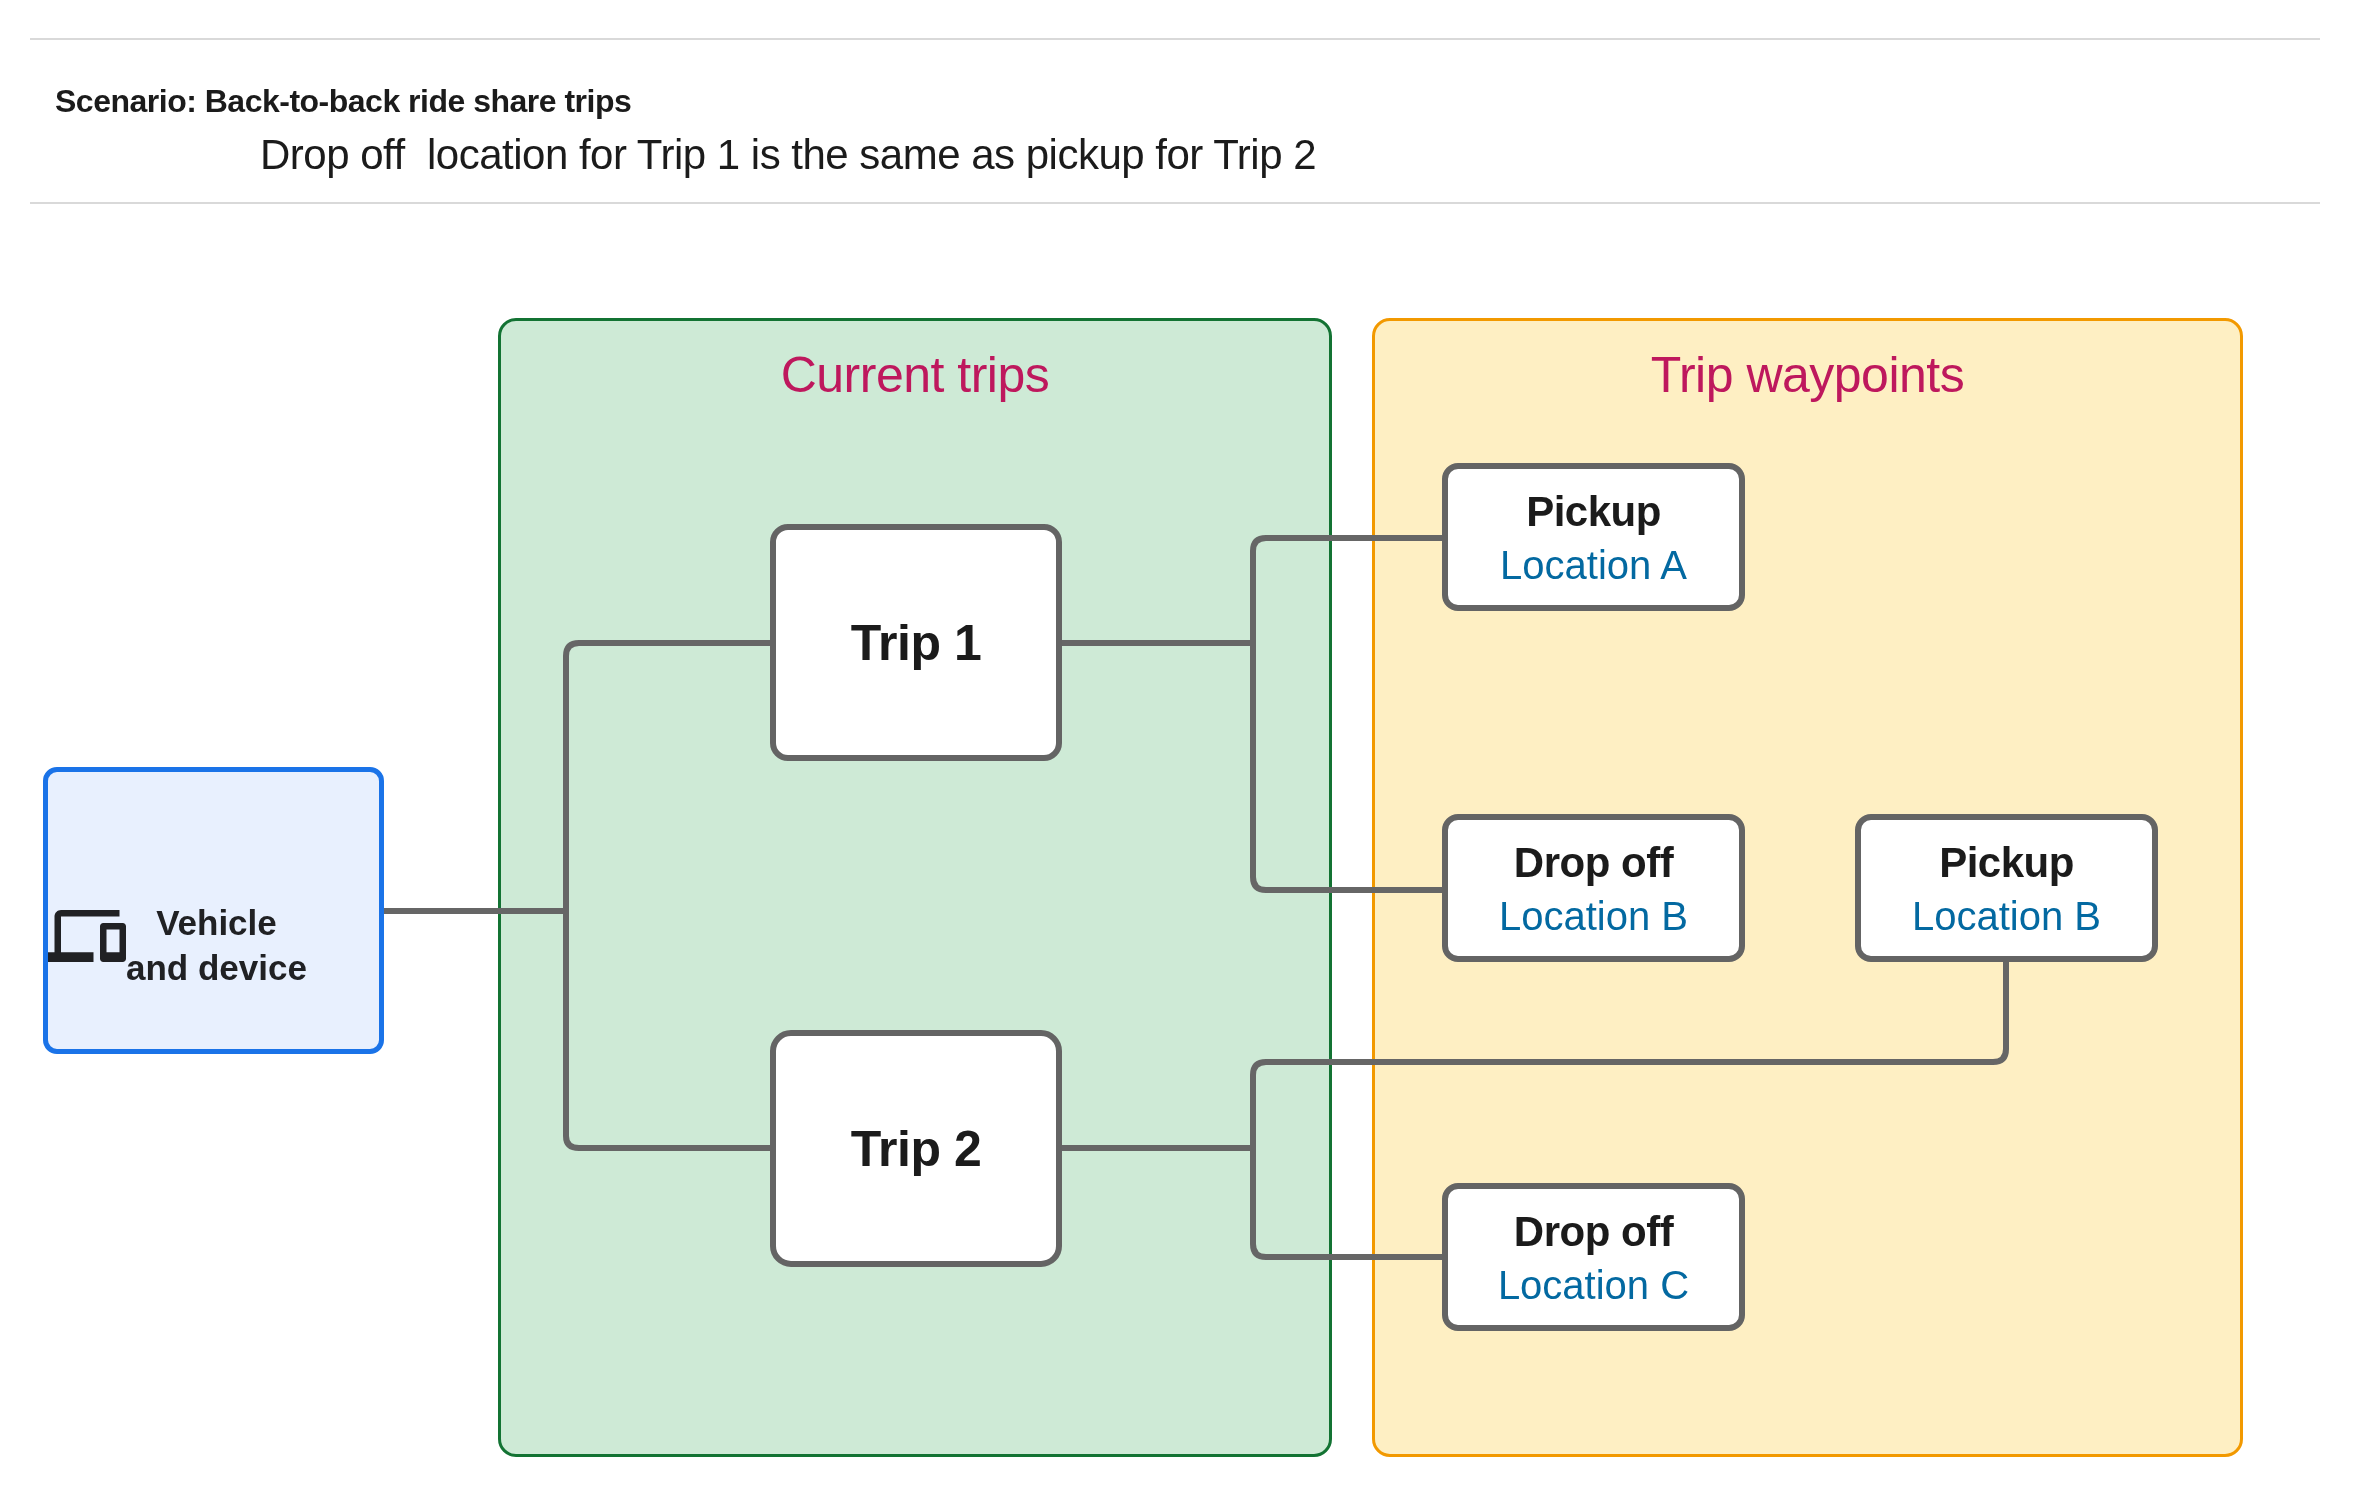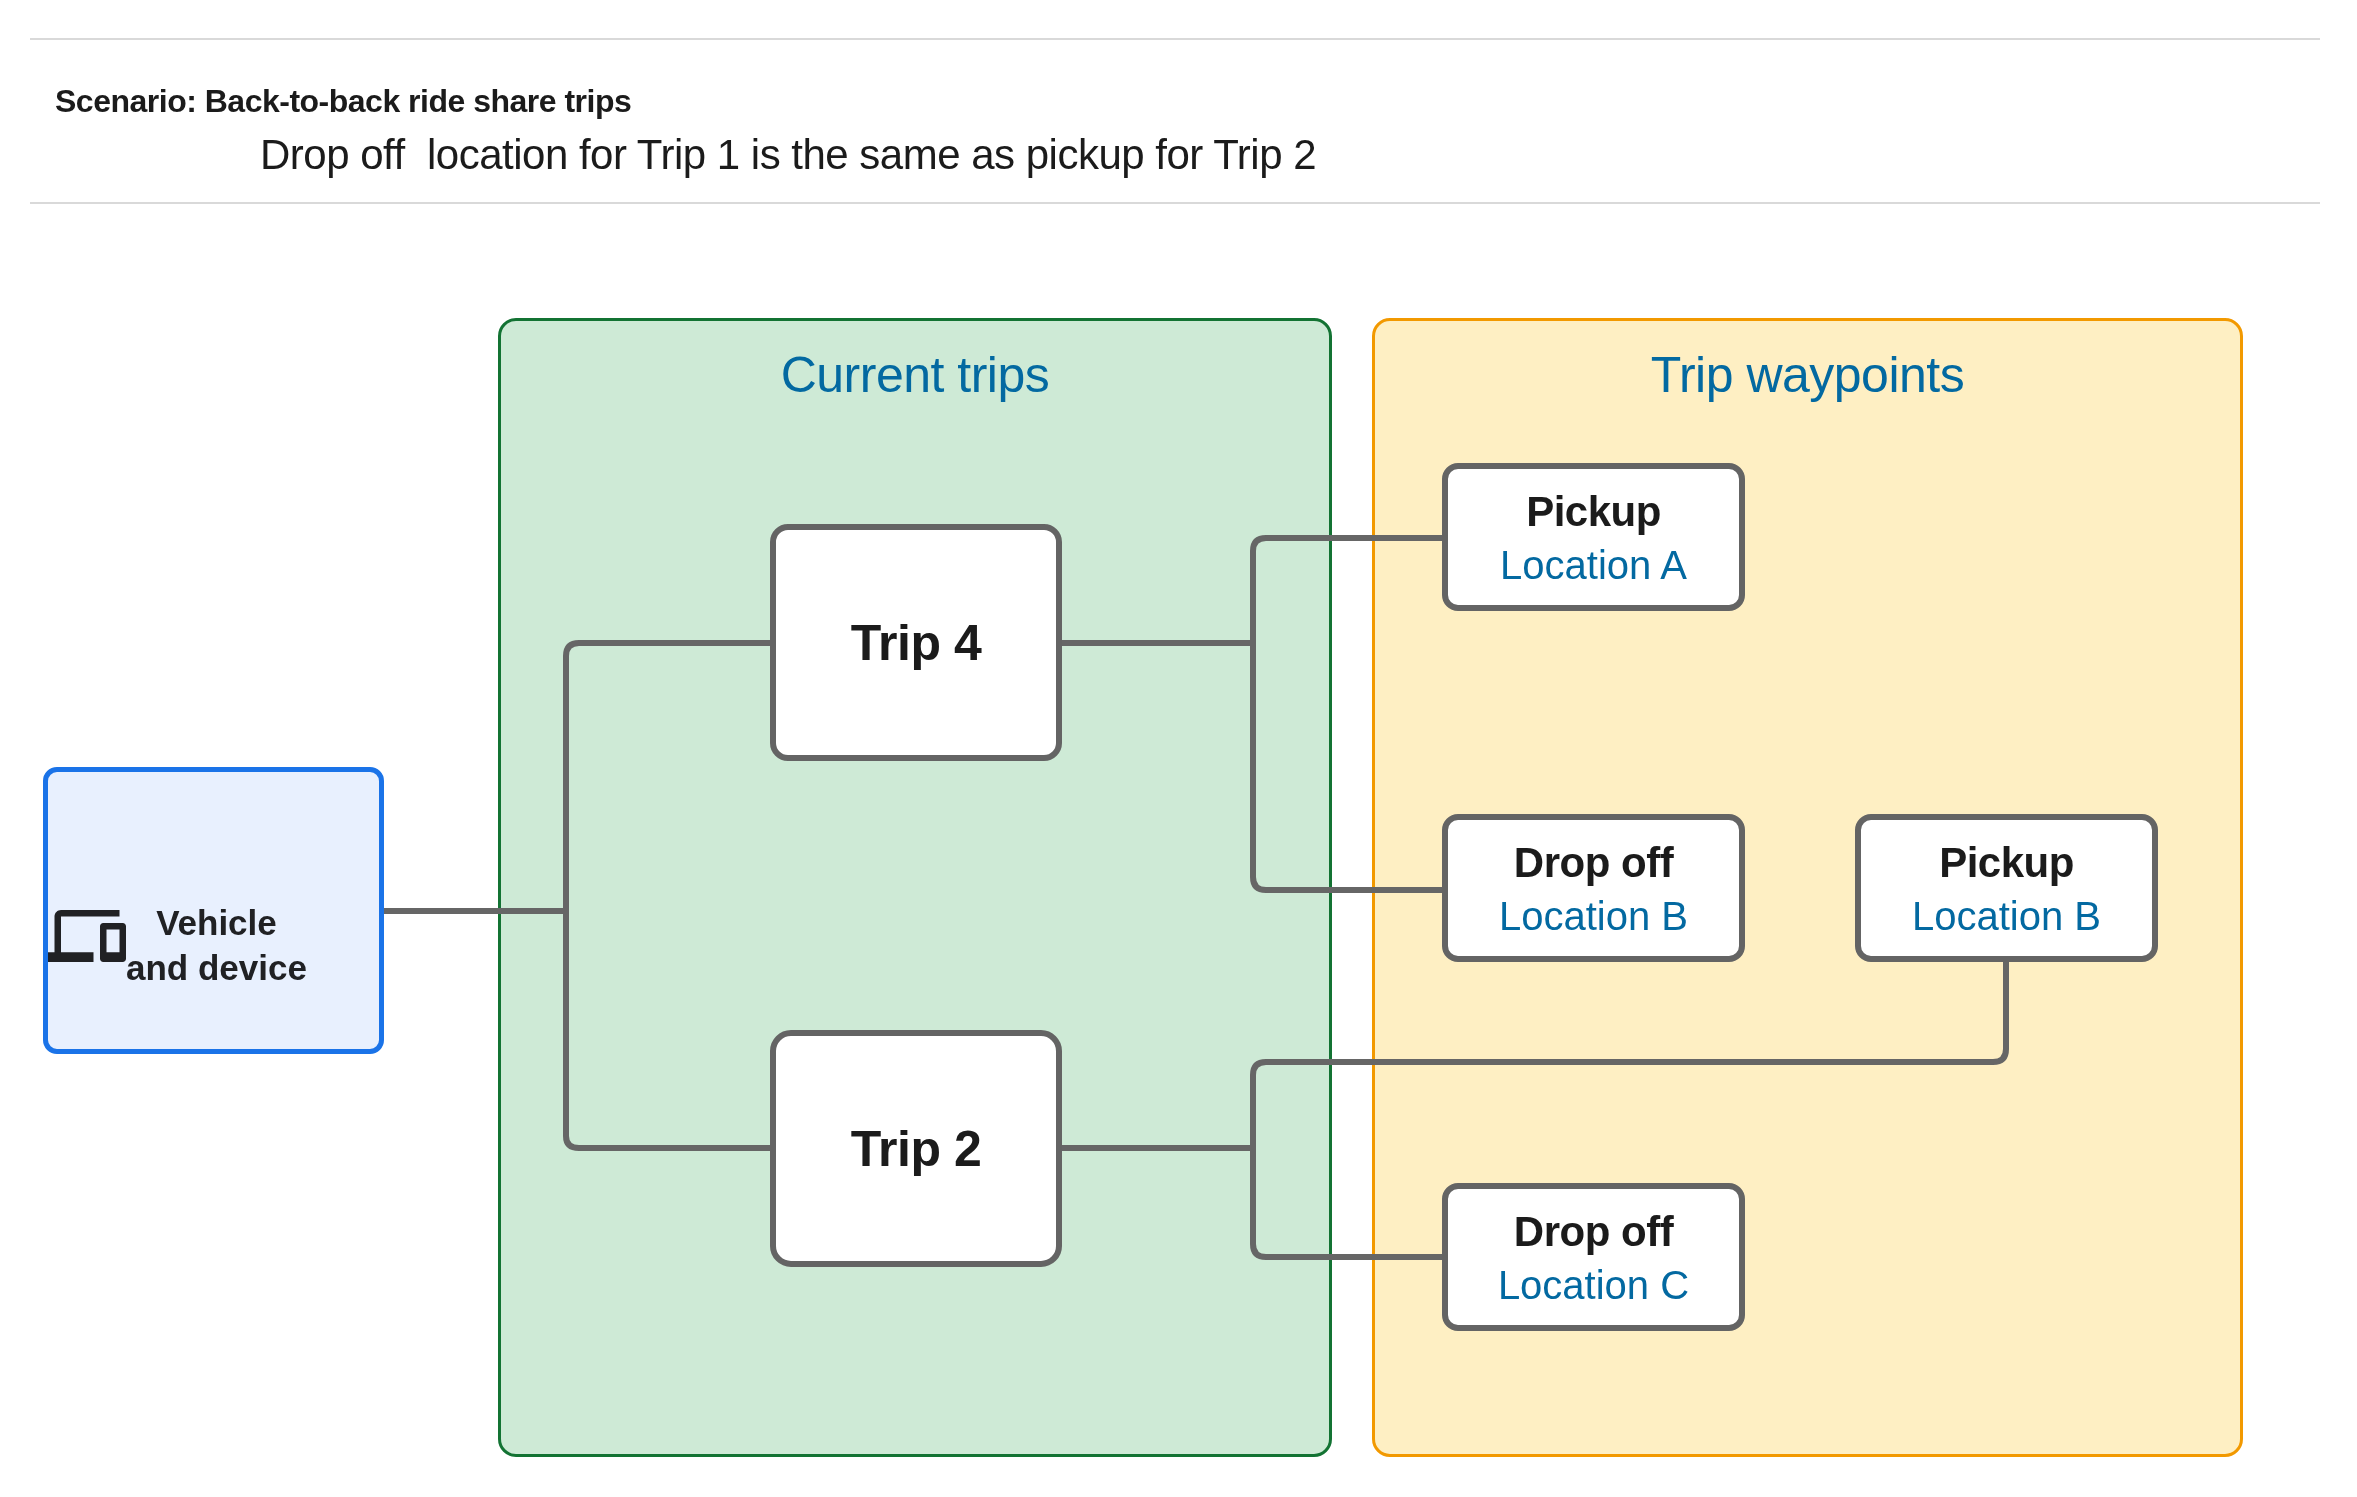--- a/index.html
+++ b/index.html
@@ -16,21 +16,21 @@
   .rule{position:absolute;left:30px;width:2290px;height:2px;background:var(--divider);}
   .rule-top{top:38px;}
   .rule-bottom{top:202px;}
 
   .title{position:absolute;left:55px;top:75px;font-size:32px;line-height:52px;font-weight:bold;letter-spacing:-0.5px;}
   .subtitle{position:absolute;left:260px;top:130px;font-size:42px;line-height:50px;white-space:pre;letter-spacing:-0.5px;}
 
   .group{position:absolute;top:318px;height:1139px;border-radius:18px;box-sizing:border-box;}
   .group-green{left:498px;width:834px;background:var(--green-fill);border:3px solid var(--green-border);}
   .group-yellow{left:1372px;width:871px;background:var(--yellow-fill);border:3px solid var(--orange-border);}
-  .group-title{margin-top:26px;text-align:center;font-size:50px;line-height:56px;font-weight:normal;color:#0369a1;letter-spacing:-0.5px;}
+  .group-title{margin-top:26px;text-align:center;font-size:50px;line-height:56px;font-weight:normal;color:#be185d;letter-spacing:-0.5px;}
 
   .connectors{position:absolute;left:0;top:0;width:2357px;height:1497px;z-index:2;pointer-events:none;}
   .connectors path{fill:none;stroke:var(--connector-gray);stroke-width:6px;}
 
   .vehicle-node{position:absolute;left:43px;top:767px;width:341px;height:287px;box-sizing:border-box;
     background:var(--blue-fill);border:5px solid var(--accent-blue);border-radius:14px;z-index:3;
     display:flex;flex-direction:row;align-items:center;}
   .devices-icon{margin-top:51px;display:block;}
   .devices-icon path{fill:var(--icon-ink);}
   .vehicle-label{margin-top:68px;text-align:center;font-size:35px;line-height:45px;font-weight:bold;color:var(--icon-ink);}
@@ -83,21 +83,21 @@
     <svg class="devices-icon" width="78" height="52" viewBox="0 4 24 16" xmlns="http://www.w3.org/2000/svg">
       <path d="M4 6h18V4H4c-1.1 0-2 .9-2 2v11H0v3h14v-3H4V6zm19 2h-6c-.55 0-1 .45-1 1v10c0 .55.45 1 1 1h6c.55 0 1-.45 1-1V9c0-.55-.45-1-1-1zm-1 9h-4v-7h4v7z"></path>
     </svg>
     <div class="vehicle-label">
       <div>Vehicle</div>
       <div>and device</div>
     </div>
   </div>
 
   <div class="trip-node trip-1">
-    <span>Trip 4</span>
+    <span>Trip 1</span>
   </div>
 
   <div class="trip-node trip-2">
     <span>Trip 2</span>
   </div>
 
   <div class="waypoint wp-pickup-a">
     <div class="wp-title">Pickup</div>
     <div class="wp-sub">Location A</div>
   </div>

